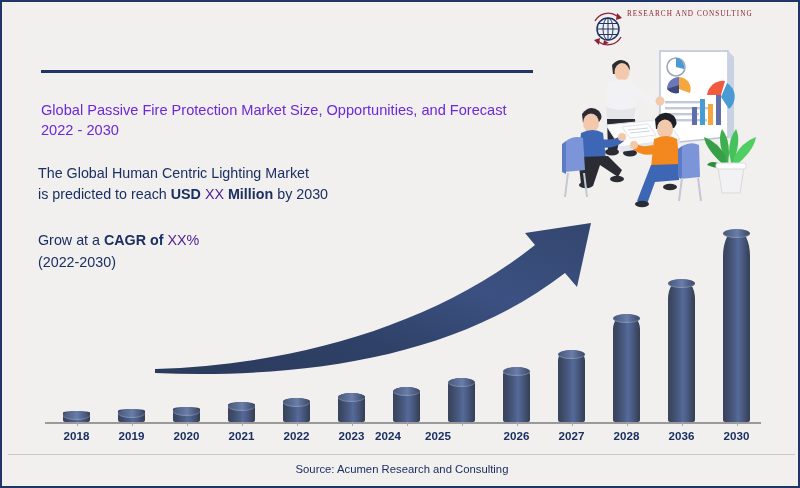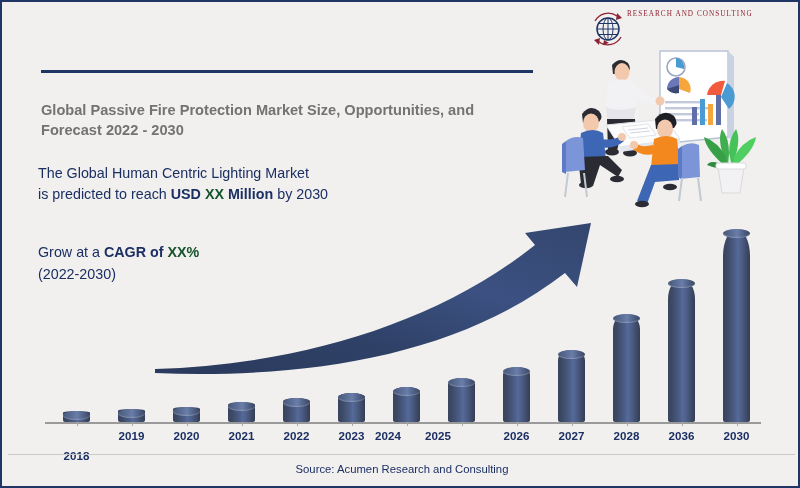--- a/index.html
+++ b/index.html
@@ -54,33 +54,33 @@
     text-align:center;
     font-size:19.5px;font-weight:bold;color:#1b2f63;
     letter-spacing:0.1px;
   }
   .title-rule{
     position:absolute;left:36px;top:65px;width:492px;height:3px;
     background:#1f3566;
   }
   .subtitle{
     position:absolute;left:36px;top:95px;width:470px;
-    font-size:14.6px;font-weight:bold;color:#737373;
+    font-size:14.6px;font-weight:normal;color:#6d28d9;
     line-height:20px;
   }
   .para{
     position:absolute;left:33px;top:158px;width:470px;
     font-size:14.3px;color:#1b2f63;line-height:21px;
     font-weight:normal;
   }
   .para b{font-weight:bold;}
-  .red{color:#14532d;font-weight:bold;}
+  .red{color:#4c1d95;font-weight:normal;}
   .cagr{
     position:absolute;left:33px;top:224px;width:400px;
-    font-size:14.3px;color:#1b2f63;line-height:22px;margin-top:12px;
+    font-size:14.3px;color:#1b2f63;line-height:22px;
   }
   .cagr b{font-weight:bold;}
 
   
   .illo{
     position:absolute;left:555px;top:44px;width:235px;height:170px;
   }
 
   
   .chart{
@@ -267,21 +267,21 @@
              L 586 218
              L 572 282
              L 560 268
              C 452 352, 300 374, 150 368 Z" fill="url(#arrowGrad)"></path>
   </svg>
 
   <div class="bars">
     <div class="axis"></div>
   <div class="bar" style="left: 58px; width: 27px; top: 405.943px; height: 11.0573px;"></div>
         <div class="tick" style="left: 71.5px;"></div>
-        <div class="xlabel" style="left: 41.5px; margin-top: 20px;">2018</div>
+        <div class="xlabel" style="left: 41.5px;">2018</div>
         <div class="bar" style="left: 113px; width: 27px; top: 403.932px; height: 13.0677px;"></div>
         <div class="tick" style="left: 126.5px;"></div>
         <div class="xlabel" style="left: 96.5px;">2019</div>
         <div class="bar" style="left: 168px; width: 27px; top: 401.922px; height: 15.0781px;"></div>
         <div class="tick" style="left: 181.5px;"></div>
         <div class="xlabel" style="left: 151.5px;">2020</div>
         <div class="bar" style="left: 223px; width: 27px; top: 396.896px; height: 20.1042px;"></div>
         <div class="tick" style="left: 236.5px;"></div>
         <div class="xlabel" style="left: 206.5px;">2021</div>
         <div class="bar" style="left: 278px; width: 27px; top: 392.875px; height: 24.125px;"></div>

